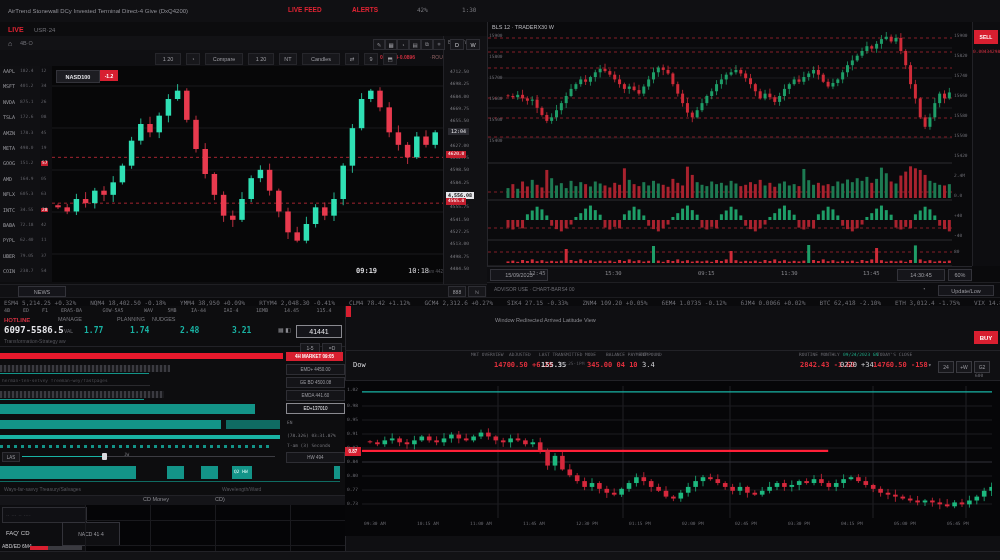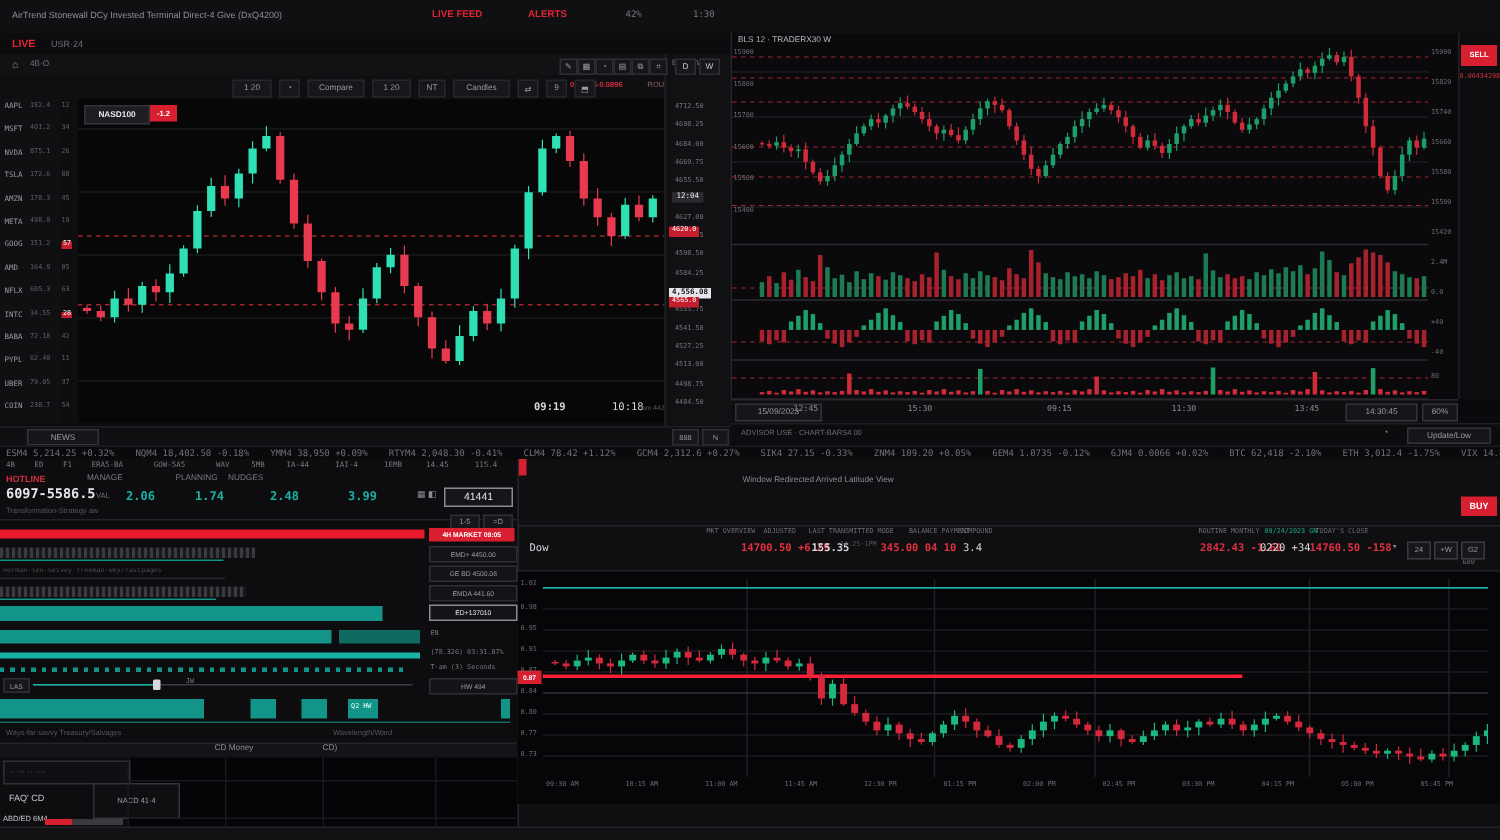--- a/index.html
+++ b/index.html
@@ -838,24 +838,24 @@
     <span class="t mono" style="left: 42px; top: 308px; font-size: 5px; color: rgb(119, 119, 125);">F1</span>
     <span class="t mono" style="left: 61px; top: 308px; font-size: 5px; color: rgb(119, 119, 125);">ERA5-BA</span>
     <span class="t mono" style="left: 102.5px; top: 308px; font-size: 5px; color: rgb(119, 119, 125);">GOW-5A5</span>
     <span class="t mono" style="left: 144px; top: 308px; font-size: 5px; color: rgb(119, 119, 125);">WAV</span>
     <span class="t mono" style="left: 167.5px; top: 308px; font-size: 5px; color: rgb(119, 119, 125);">5MB</span>
     <span class="t mono" style="left: 191px; top: 308px; font-size: 5px; color: rgb(119, 119, 125);">IA-44</span>
     <span class="t mono" style="left: 223.5px; top: 308px; font-size: 5px; color: rgb(119, 119, 125);">IAI-4</span>
     <span class="t mono" style="left: 256px; top: 308px; font-size: 5px; color: rgb(119, 119, 125);">1EMB</span>
     <span class="t mono" style="left: 284px; top: 308px; font-size: 5px; color: rgb(119, 119, 125);">14.45</span>
     <span class="t mono" style="left: 316.5px; top: 308px; font-size: 5px; color: rgb(119, 119, 125);">115.4</span>
-    <span class="t mono" style="left: 84px; top: 327px; font-size: 8px; color: rgb(25, 179, 164); font-weight: bold;">2.06</span>
+    <span class="t mono" style="left: 84px; top: 327px; font-size: 8px; color: rgb(25, 179, 164); font-weight: bold;">1.77</span>
     <span class="t mono" style="left: 130px; top: 327px; font-size: 8px; color: rgb(25, 179, 164); font-weight: bold;">1.74</span>
     <span class="t mono" style="left: 180px; top: 327px; font-size: 8px; color: rgb(25, 179, 164); font-weight: bold;">2.48</span>
-    <span class="t mono" style="left: 232px; top: 327px; font-size: 8px; color: rgb(25, 179, 164); font-weight: bold;">3.99</span>
+    <span class="t mono" style="left: 232px; top: 327px; font-size: 8px; color: rgb(25, 179, 164); font-weight: bold;">3.21</span>
     <div class="abs" style="left: 300px; top: 343px; width: 18px; height: 8px; border: 1px solid rgb(46, 46, 52); background: rgb(23, 23, 27); color: rgb(154, 154, 160); font-size: 5px; display: flex; align-items: center; justify-content: center;">1-5</div>
     <div class="abs" style="left: 322px; top: 343px; width: 18px; height: 8px; border: 1px solid rgb(46, 46, 52); background: rgb(23, 23, 27); color: rgb(154, 154, 160); font-size: 5px; display: flex; align-items: center; justify-content: center;">=D</div>
     <div class="bar" style="left: 0px; top: 353px; width: 283px; height: 6px; background: rgb(232, 25, 44);"></div>
     <div class="abs" style="left: 286px; top: 352px; width: 57px; height: 9px; background: rgb(216, 31, 48); color: rgb(255, 255, 255); font-size: 4.5px; font-weight: bold; display: flex; align-items: center; justify-content: center;">4H MARKET 09:05</div>
     <div class="bar" style="left: 0px; top: 365px; width: 169.8px; height: 7px; background: repeating-linear-gradient(90deg, rgb(58, 58, 64) 0px, rgb(58, 58, 64) 2px, rgb(24, 24, 27) 2px, rgb(24, 24, 27) 4px);"></div>
     <div class="bar" style="left: 0px; top: 373px; width: 149.424px; height: 1px; background: rgb(19, 148, 136);"></div>
     <div class="abs" style="left: 286px; top: 364px; width: 57px; height: 9px; border: 1px solid rgb(46, 46, 52); background: rgb(20, 20, 24); color: rgb(154, 154, 160); font-size: 4.5px; display: flex; align-items: center; justify-content: center;">EMD+ 4450.00</div>
     <span class="t mono" style="left: 2px; top: 379px; font-size: 4.5px; color: rgb(76, 76, 82); max-width: 149.99px; overflow: hidden;">herman-ten-setvey freeman-wey/fastpages</span>
     <div class="bar" style="left: 0px; top: 385px; width: 149.99px; height: 1px; background: rgb(42, 42, 46);"></div>
     <div class="abs" style="left: 286px; top: 377px; width: 57px; height: 9px; border: 1px solid rgb(46, 46, 52); background: rgb(20, 20, 24); color: rgb(154, 154, 160); font-size: 4.5px; display: flex; align-items: center; justify-content: center;">GE BD 4500.08</div>

